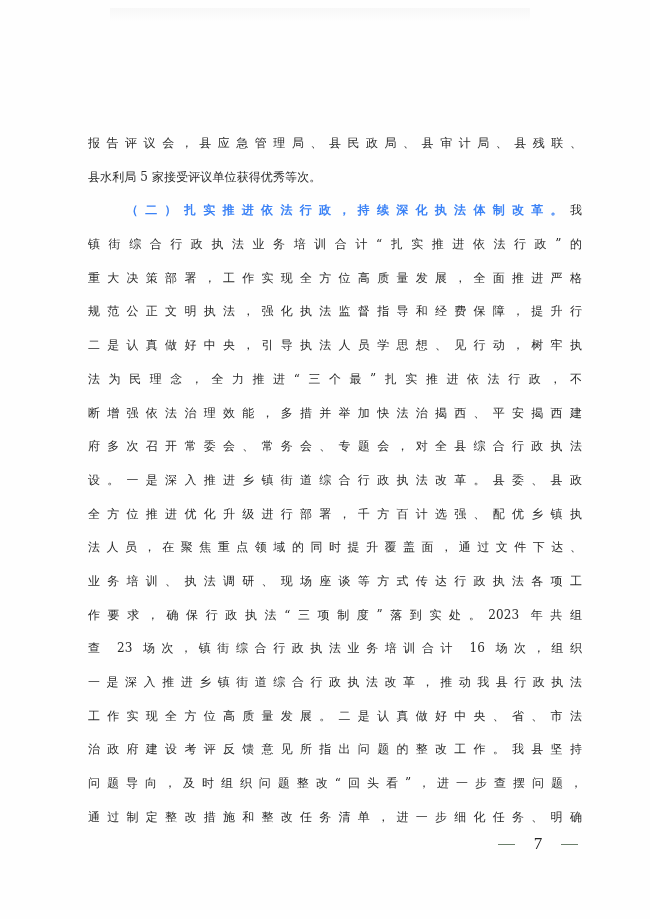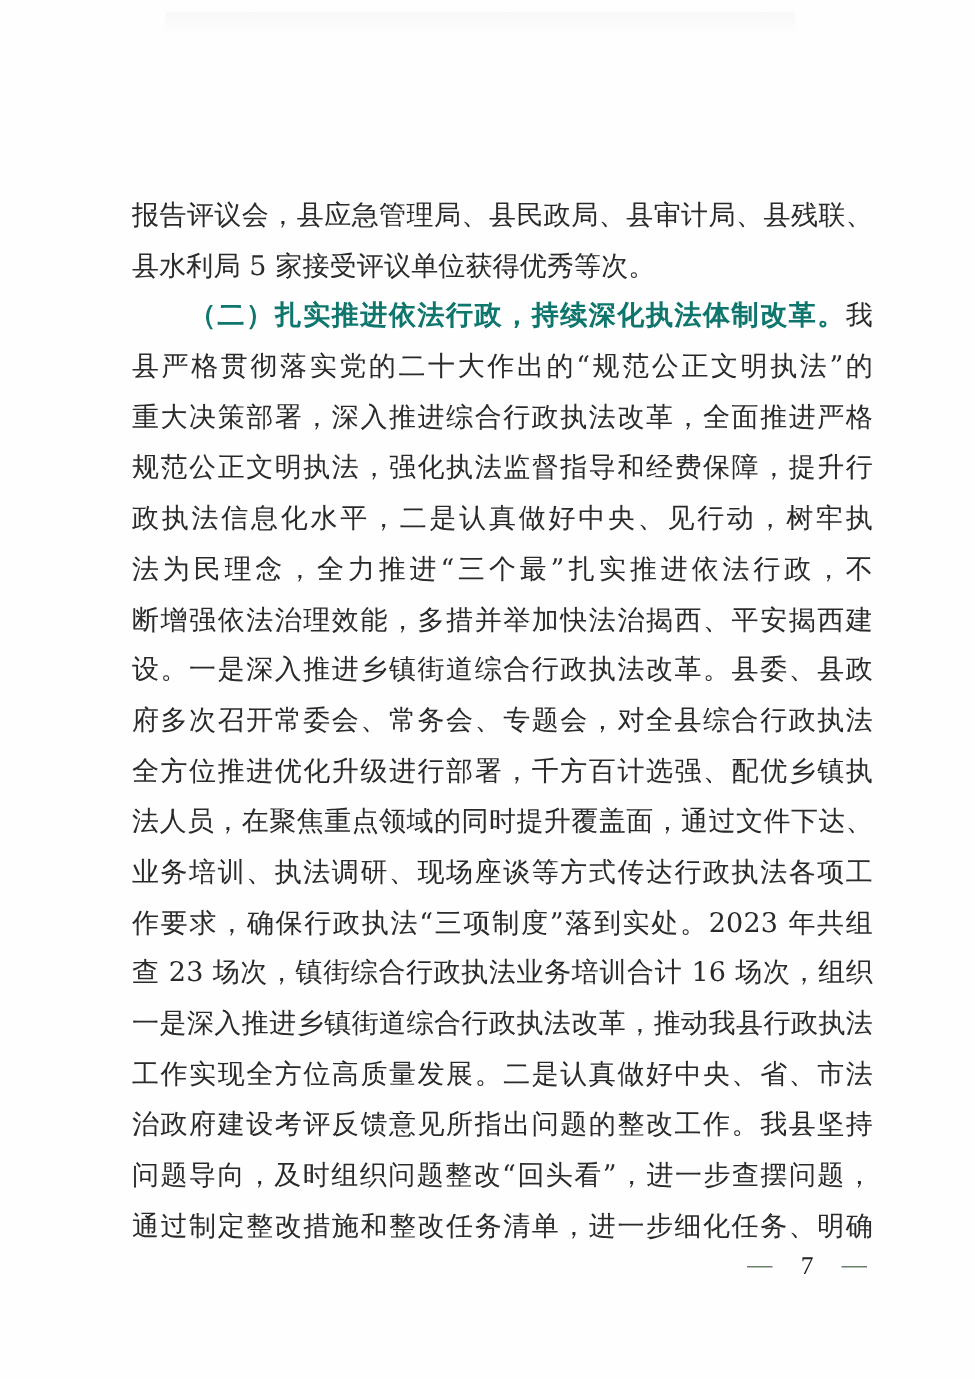--- a/index.html
+++ b/index.html
@@ -9,54 +9,54 @@
     font-family: "DejaVu Serif", "Liberation Serif", serif;
     color: #2a2a2a;
   }
   .page { position: absolute; left: 0; top: 0; width: 650px; height: 919px; background: #fefefe; }
   .top-smudge {
     position: absolute; left: 110px; top: 8px; width: 420px; height: 14px;
     background: linear-gradient(to bottom, rgba(235,235,235,0.35), rgba(255,255,255,0));
   }
   .body-text { position: absolute; left: 88px; top: 127px; width: 494px; }
   .line {
-    height: 33.7px; line-height: 33.7px; font-size: 18px;
+    height: 33.7px; line-height: 33.7px; font-size: 12px;
     white-space: nowrap; text-align: justify; text-align-last: justify;
     letter-spacing: 0.1px;
   }
   .line.last { text-align-last: left; }
   .line.indent { padding-left: 38px; }
-  .heading-run { font-family: Liberation Serif, serif; font-weight: bold; color: #0f766e; }
+  .heading-run { font-family: Liberation Serif, serif; font-weight: bold; color: #3b82f6; }
   .page-number {
     position: absolute; left: 498px; top: 833px; width: 80px; height: 22px;
     display: flex; align-items: center; justify-content: space-between;
     font-size: 17px; font-family: "Liberation Serif", serif; color: #222;
   }
   .dash { display: inline-block; width: 17px; height: 1px; background: #6b7f6b; }
 </style>
 </head>
 <body>
 
 <div class="page">
   <div class="top-smudge"></div>
 
   <div class="body-text">
     <div class="line">报告评议会，县应急管理局、县民政局、县审计局、县残联、</div>
     <div class="line last">县水利局 5 家接受评议单位获得优秀等次。</div>
 
     <div class="line indent"><span class="heading-run">（二）扎实推进依法行政，持续深化执法体制改革。</span><span>我</span></div>
 
-    <div class="line">县严格贯彻落实党的二十大作出的“规范公正文明执法”的</div>
-    <div class="line">重大决策部署，深入推进综合行政执法改革，全面推进严格</div>
+    <div class="line">镇街综合行政执法业务培训合计“扎实推进依法行政”的</div>
+    <div class="line">重大决策部署，工作实现全方位高质量发展，全面推进严格</div>
     <div class="line">规范公正文明执法，强化执法监督指导和经费保障，提升行</div>
-    <div class="line">政执法信息化水平，二是认真做好中央、见行动，树牢执</div>
+    <div class="line">二是认真做好中央，引导执法人员学思想、见行动，树牢执</div>
     <div class="line">法为民理念，全力推进“三个最”扎实推进依法行政，不</div>
     <div class="line">断增强依法治理效能，多措并举加快法治揭西、平安揭西建</div>
+    <div class="line">府多次召开常委会、常务会、专题会，对全县综合行政执法</div>
     <div class="line">设。一是深入推进乡镇街道综合行政执法改革。县委、县政</div>
-    <div class="line">府多次召开常委会、常务会、专题会，对全县综合行政执法</div>
     <div class="line">全方位推进优化升级进行部署，千方百计选强、配优乡镇执</div>
     <div class="line">法人员，在聚焦重点领域的同时提升覆盖面，通过文件下达、</div>
     <div class="line">业务培训、执法调研、现场座谈等方式传达行政执法各项工</div>
     <div class="line">作要求，确保行政执法“三项制度”落到实处。2023 年共组</div>
     <div class="line">查 23 场次，镇街综合行政执法业务培训合计 16 场次，组织</div>
     <div class="line">一是深入推进乡镇街道综合行政执法改革，推动我县行政执法</div>
     <div class="line">工作实现全方位高质量发展。二是认真做好中央、省、市法</div>
     <div class="line">治政府建设考评反馈意见所指出问题的整改工作。我县坚持</div>
     <div class="line">问题导向，及时组织问题整改“回头看”，进一步查摆问题，</div>
     <div class="line">通过制定整改措施和整改任务清单，进一步细化任务、明确</div>

